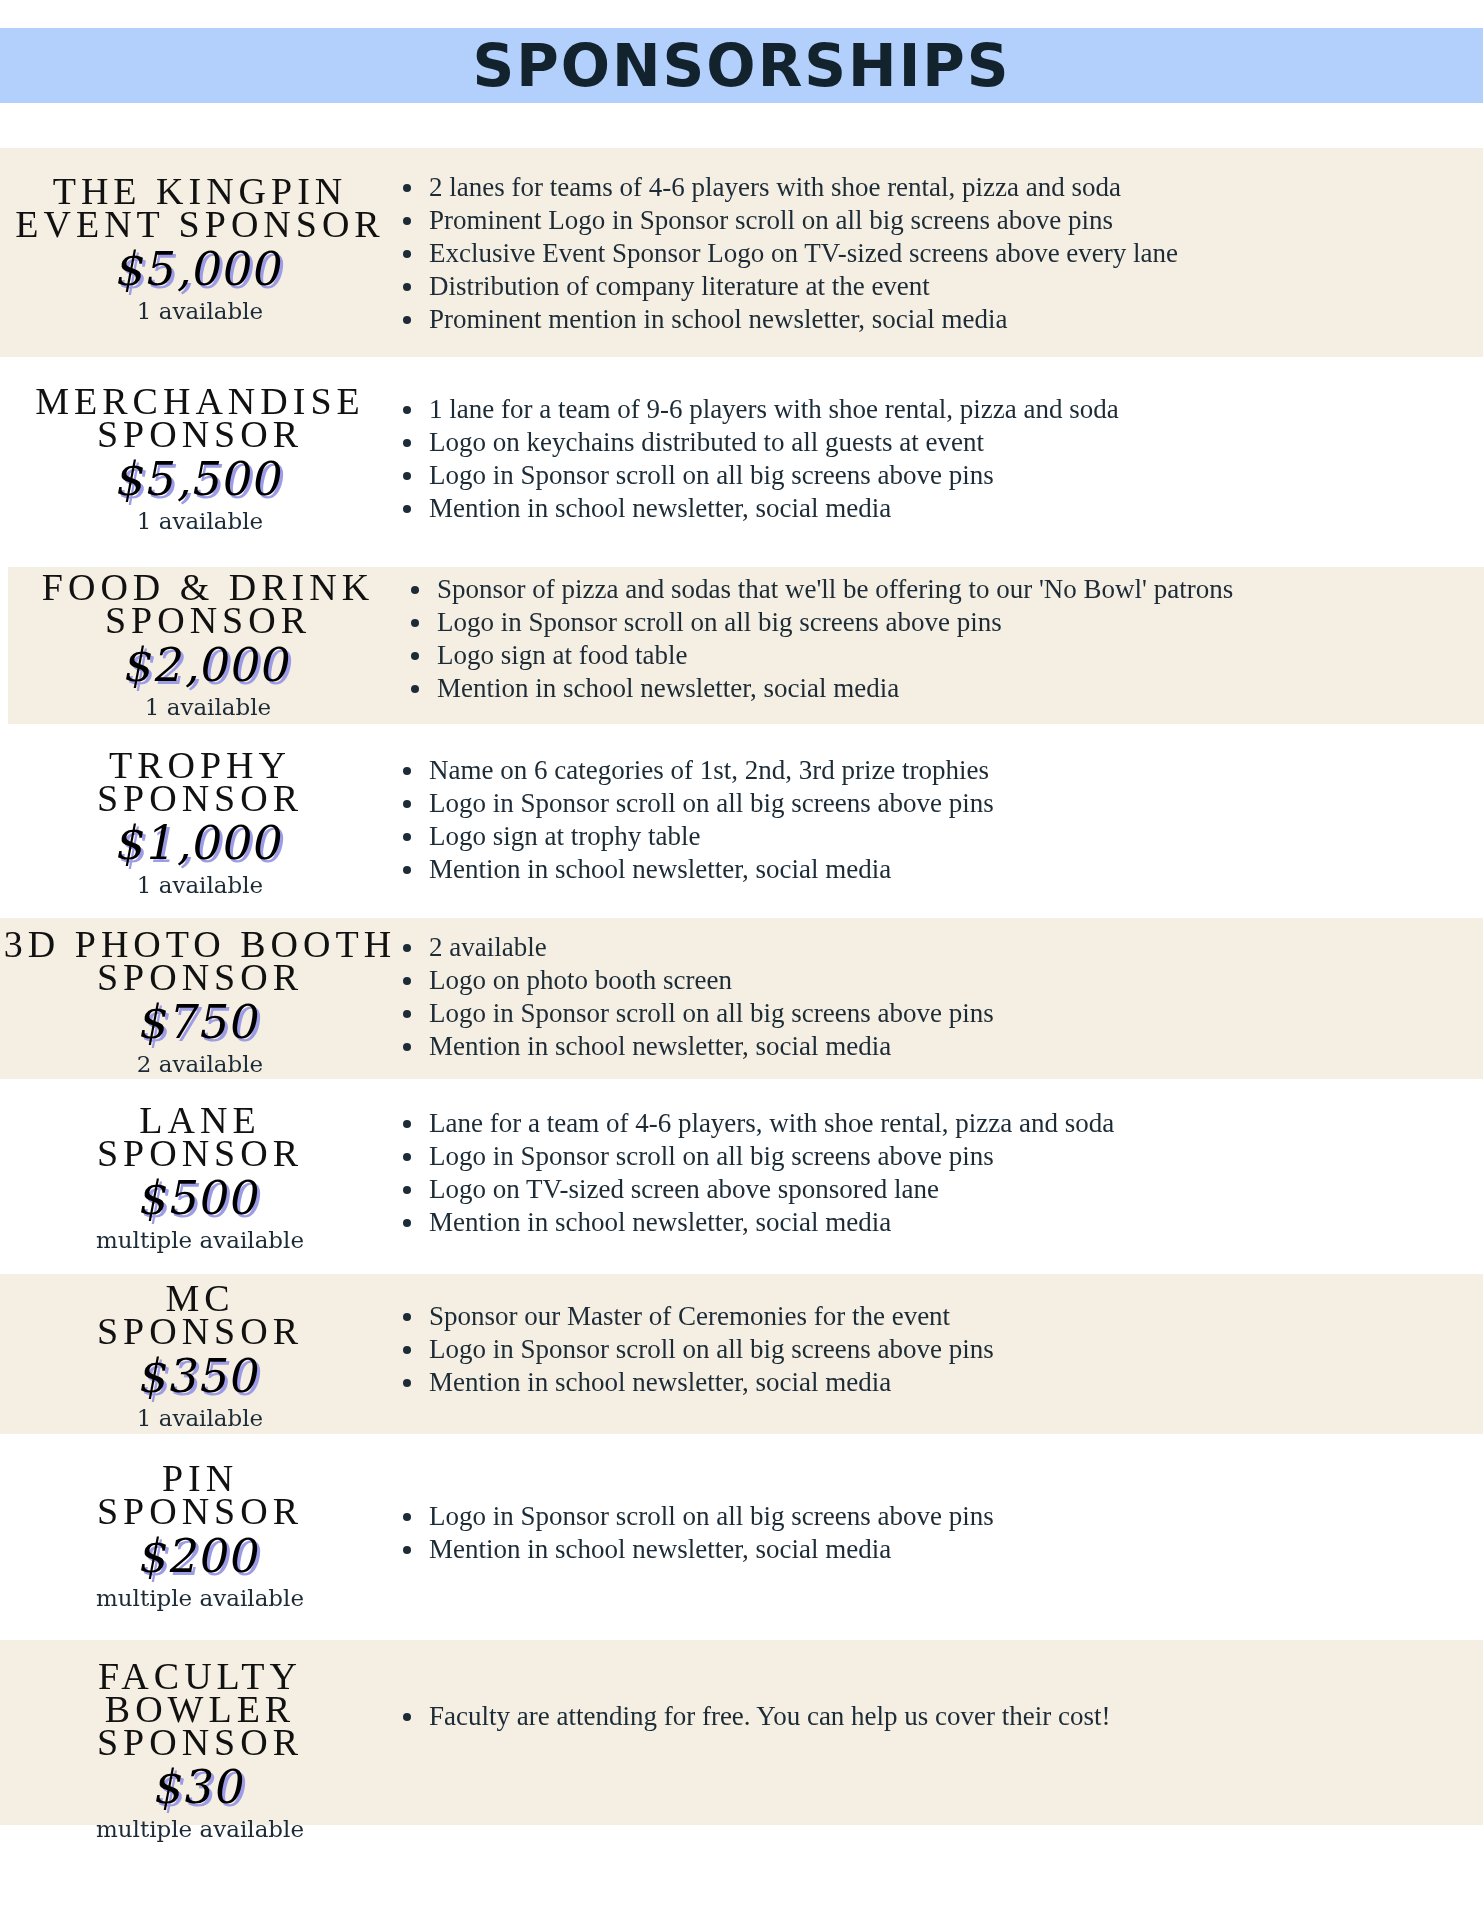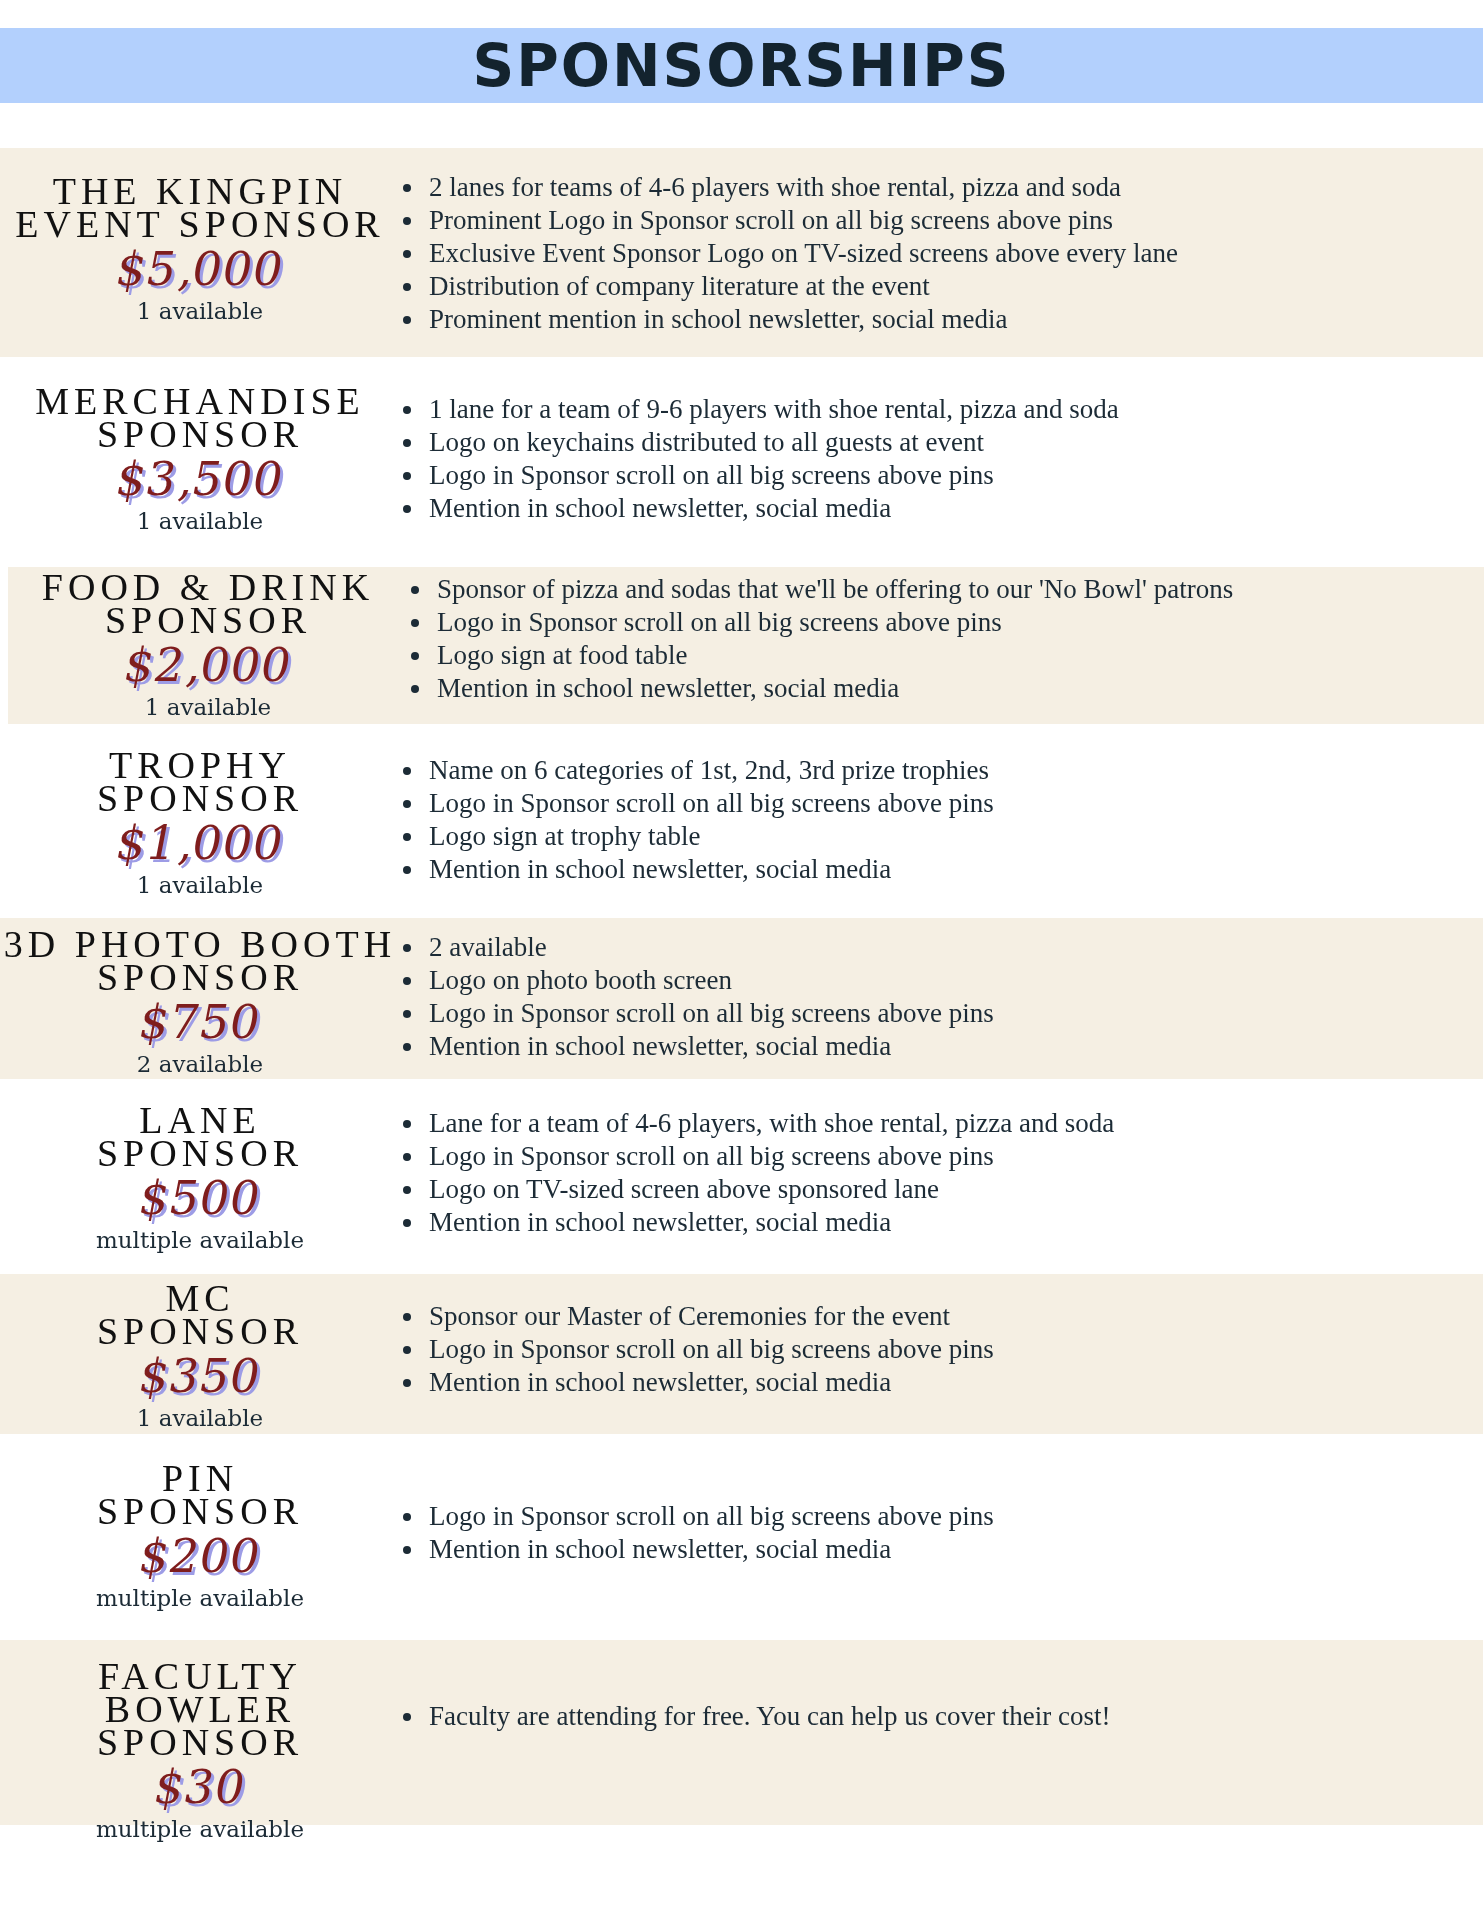--- a/index.html
+++ b/index.html
@@ -4,21 +4,21 @@
 <style>
   html, body { margin:0; padding:0; }
   body { width:1484px; height:1920px; background:#ffffff; position:relative; overflow:hidden; font-family:"DejaVu Serif", serif; color:#1c2b36; }
   .header { position:absolute; left:0; top:28px; width:1483px; height:75px; background:#b3d0fd; display:flex; align-items:center; justify-content:center; }
   .header h1 { margin:0; font-family:"DejaVu Sans", sans-serif; font-weight:bold; font-size:58px; letter-spacing:2px; color:#13232e; transform:scaleY(1.02); }
   .band { position:absolute; left:0; width:1483px; }
   .band.beige { background:#f5efe3; }
   .band.white { background:#ffffff; }
   .left { position:absolute; left:0; width:400px; text-align:center; }
   .tier-title { font-family:"Liberation Serif", serif; font-size:38px; letter-spacing:5px; color:#111; line-height:33px; }
-  .price { font-family:"DejaVu Serif", serif; font-style:italic; font-size:46px; color:#7f1d1d; line-height:56px; text-shadow:3px 3px 0 #9d9ce6; letter-spacing:1px; }
+  .price { font-family:"DejaVu Serif", serif; font-style:italic; font-size:46px; color:#000000; line-height:56px; text-shadow:3px 3px 0 #9d9ce6; letter-spacing:1px; }
   .avail { font-family:"DejaVu Serif", serif; font-size:23px; color:#1c2b36; line-height:28px; }
   .right { position:absolute; left:397px; right:20px; }
   .right ul { margin:0; padding:0; list-style:none; }
   .right li { position:relative; padding-left:32px; font-family:"Liberation Serif", serif; font-size:27px; line-height:33px; color:#1c2b36; white-space:nowrap; }
   .right li::before { content:""; position:absolute; left:6px; top:13px; width:8px; height:8px; border-radius:50%; background:#1c2b36; }
 </style>
 </head>
 <body>
 
 <div class="header">
@@ -40,21 +40,21 @@
       <li>Distribution of company literature at the event</li>
       <li>Prominent mention in school newsletter, social media</li>
     </ul>
   </div>
 </div>
 
 <div class="band white" style="top:357px;height:210px;">
   <div class="left" style="top:28px;">
     <div class="tier-title">MERCHANDISE</div>
     <div class="tier-title">SPONSOR</div>
-    <div class="price">$3,500</div>
+    <div class="price">$5,500</div>
     <div class="avail">1 available</div>
   </div>
   <div class="right" style="top:36px;">
     <ul>
       <li>1 lane for a team of 9-6 players with shoe rental, pizza and soda</li>
       <li>Logo on keychains distributed to all guests at event</li>
       <li>Logo in Sponsor scroll on all big screens above pins</li>
       <li>Mention in school newsletter, social media</li>
     </ul>
   </div>

